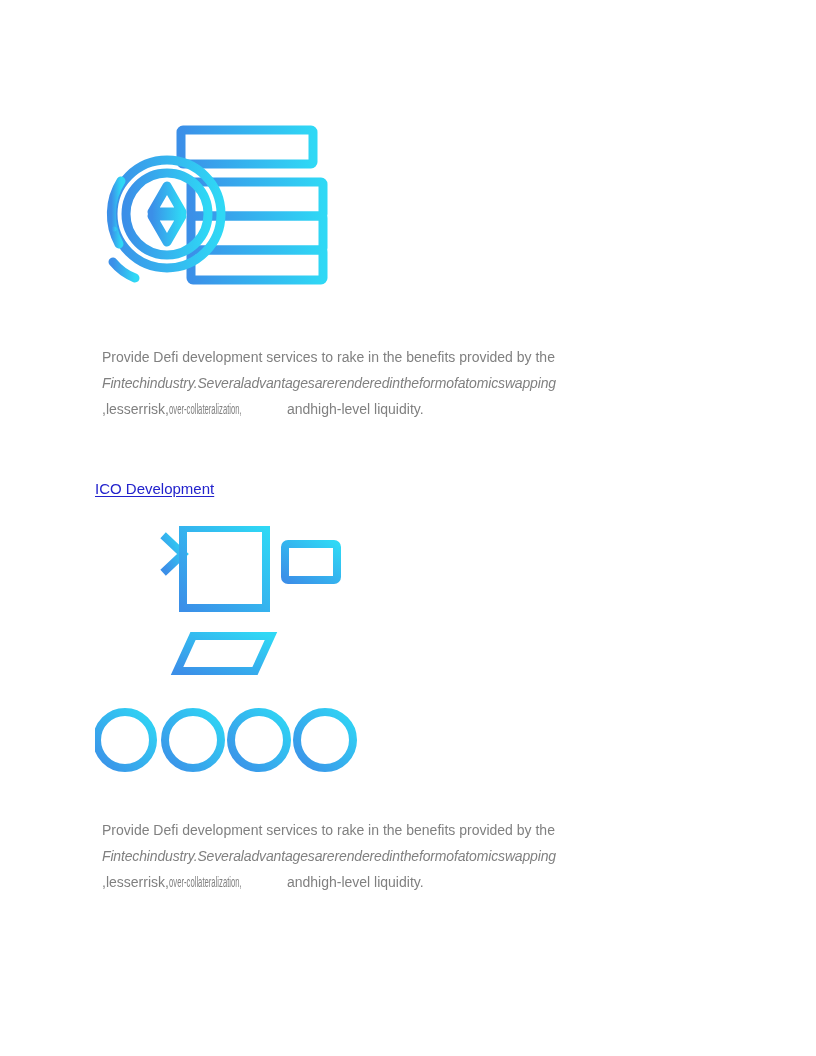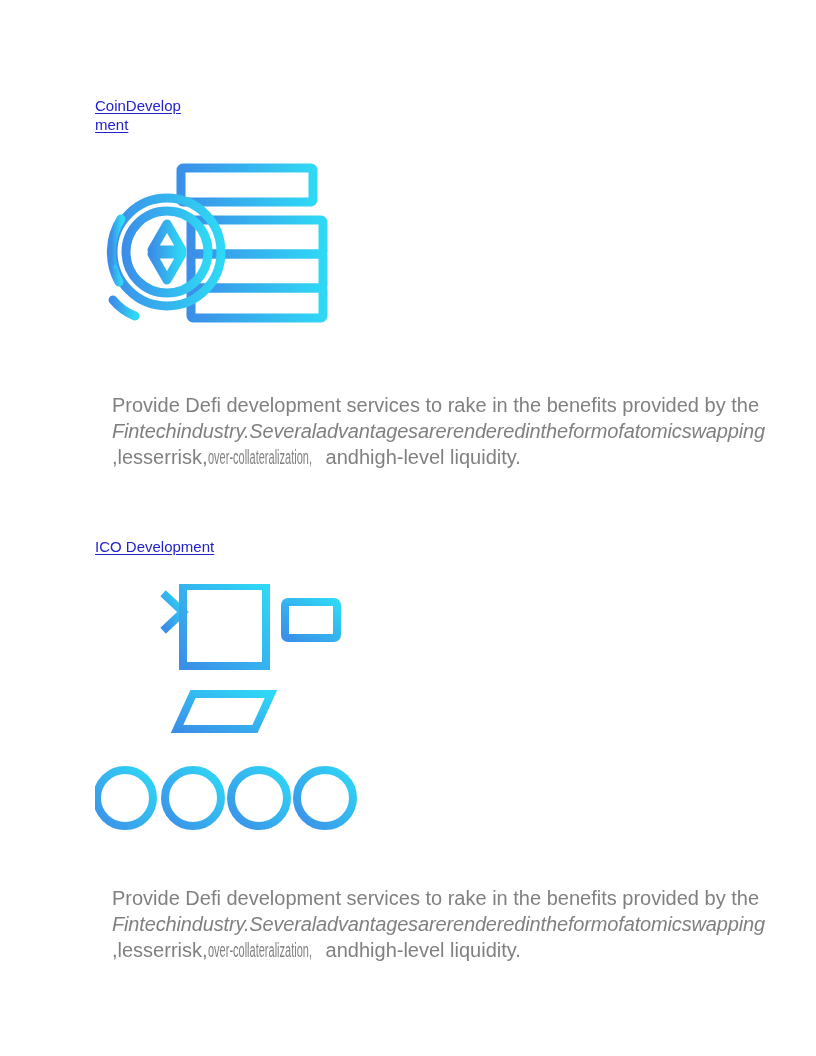--- a/index.html
+++ b/index.html
@@ -56,23 +56,23 @@
     word-break: normal;
   }
 
   .icon-wrap {
     position: relative;
   }
 
   .para {
     color: #808080;
     font-family: "Liberation Sans", sans-serif;
-    font-size: 20px;
+    font-size: 14px;
     line-height: 26px;
-    margin: 17px;
+    margin: 7px;
     width: 612px;
     white-space: nowrap;
   }
   .para-line { display: block; white-space: nowrap; }
   .squeeze {
     display: inline-block;
     transform: scaleX(0.55);
     transform-origin: left center;
     width: 118px;
     overflow: visible;
@@ -87,21 +87,20 @@
   .gap-c { height: 50px; }
 </style>
 </head>
 <body>
 
 <div class="page">
   <div class="content">
 
     <div class="section">
 
-      <a class="section-heading" href="#">CoinDevelopment</a>
 
       <div class="gap-a"></div>
 
       <div class="icon-wrap">
         <svg width="245" height="175" viewBox="0 0 245 175" xmlns="http://www.w3.org/2000/svg">
           <defs>
             <linearGradient id="g1" x1="0" y1="0" x2="1" y2="0">
               <stop offset="0" stop-color="#3b8fe8"></stop>
               <stop offset="1" stop-color="#2fd8f5"></stop>
             </linearGradient>

